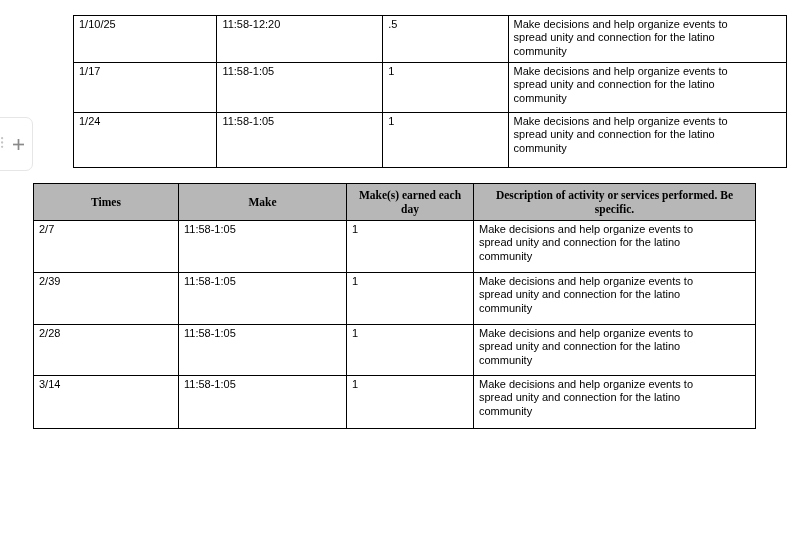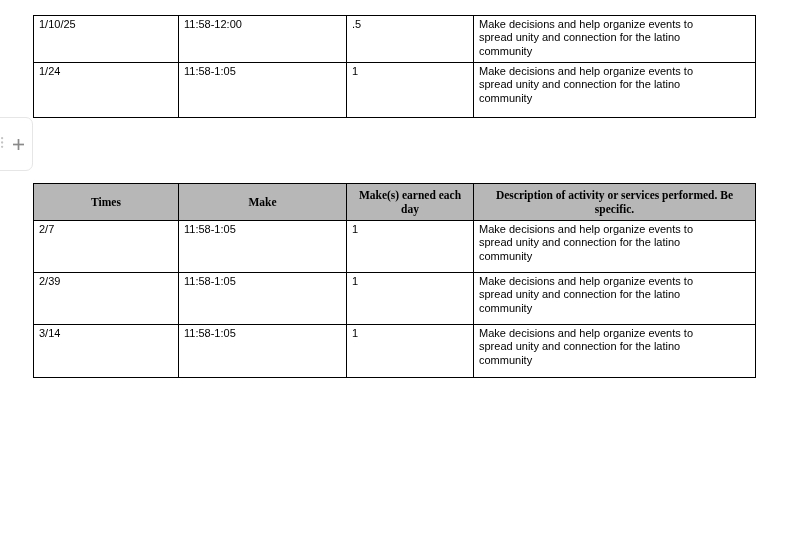--- a/index.html
+++ b/index.html
@@ -7,21 +7,21 @@
     width:787px;height:540px;position:relative;overflow:hidden;
     background:#ffffff;
     font-family:"Liberation Sans", sans-serif;
   }
   
   table.doc-table{
     position:absolute;left:33px;
     border-collapse:collapse;table-layout:fixed;
     background:#ffffff;
   }
-  #table-top{top:15px;}
+  #table-top{top:15px;margin-left:40px;}
   #table-main{top:183px;}
   .doc-table td,.doc-table th{
     border:1px solid #000000;
     vertical-align:top;
     padding:2px 5px;
     font-size:11px;line-height:13.4px;color:#000000;
     white-space:pre-line;
     overflow:hidden;
   }
   .doc-table th{
@@ -97,22 +97,30 @@
 <table class="doc-table" id="table-top">
   <colgroup>
       <col style="width:145px">
       <col style="width:168px">
       <col style="width:127px">
       <col style="width:282px">
     </colgroup>
   <tbody>
     <tr style="height:47px">
       <td>1/10/25</td>
-      <td>11:58-12:00</td>
+      <td>11:58-12:20</td>
       <td>.5</td>
+      <td>Make decisions and help organize events to
+spread unity and connection for the latino
+community</td>
+    </tr>
+    <tr style="height:50px">
+      <td>1/17</td>
+      <td>11:58-1:05</td>
+      <td>1</td>
       <td>Make decisions and help organize events to
 spread unity and connection for the latino
 community</td>
     </tr>
     <tr style="height:55px">
       <td>1/24</td>
       <td>11:58-1:05</td>
       <td>1</td>
       <td>Make decisions and help organize events to
 spread unity and connection for the latino
@@ -146,20 +154,28 @@
 community</td>
     </tr>
     <tr style="height:52px">
       <td>2/39</td>
       <td>11:58-1:05</td>
       <td>1</td>
       <td>Make decisions and help organize events to
 spread unity and connection for the latino
 community</td>
     </tr>
+    <tr style="height:51px">
+      <td>2/28</td>
+      <td>11:58-1:05</td>
+      <td>1</td>
+      <td>Make decisions and help organize events to
+spread unity and connection for the latino
+community</td>
+    </tr>
     <tr style="height:53px">
       <td>3/14</td>
       <td>11:58-1:05</td>
       <td>1</td>
       <td>Make decisions and help organize events to
 spread unity and connection for the latino
 community</td>
     </tr>
   </tbody>
 </table>

